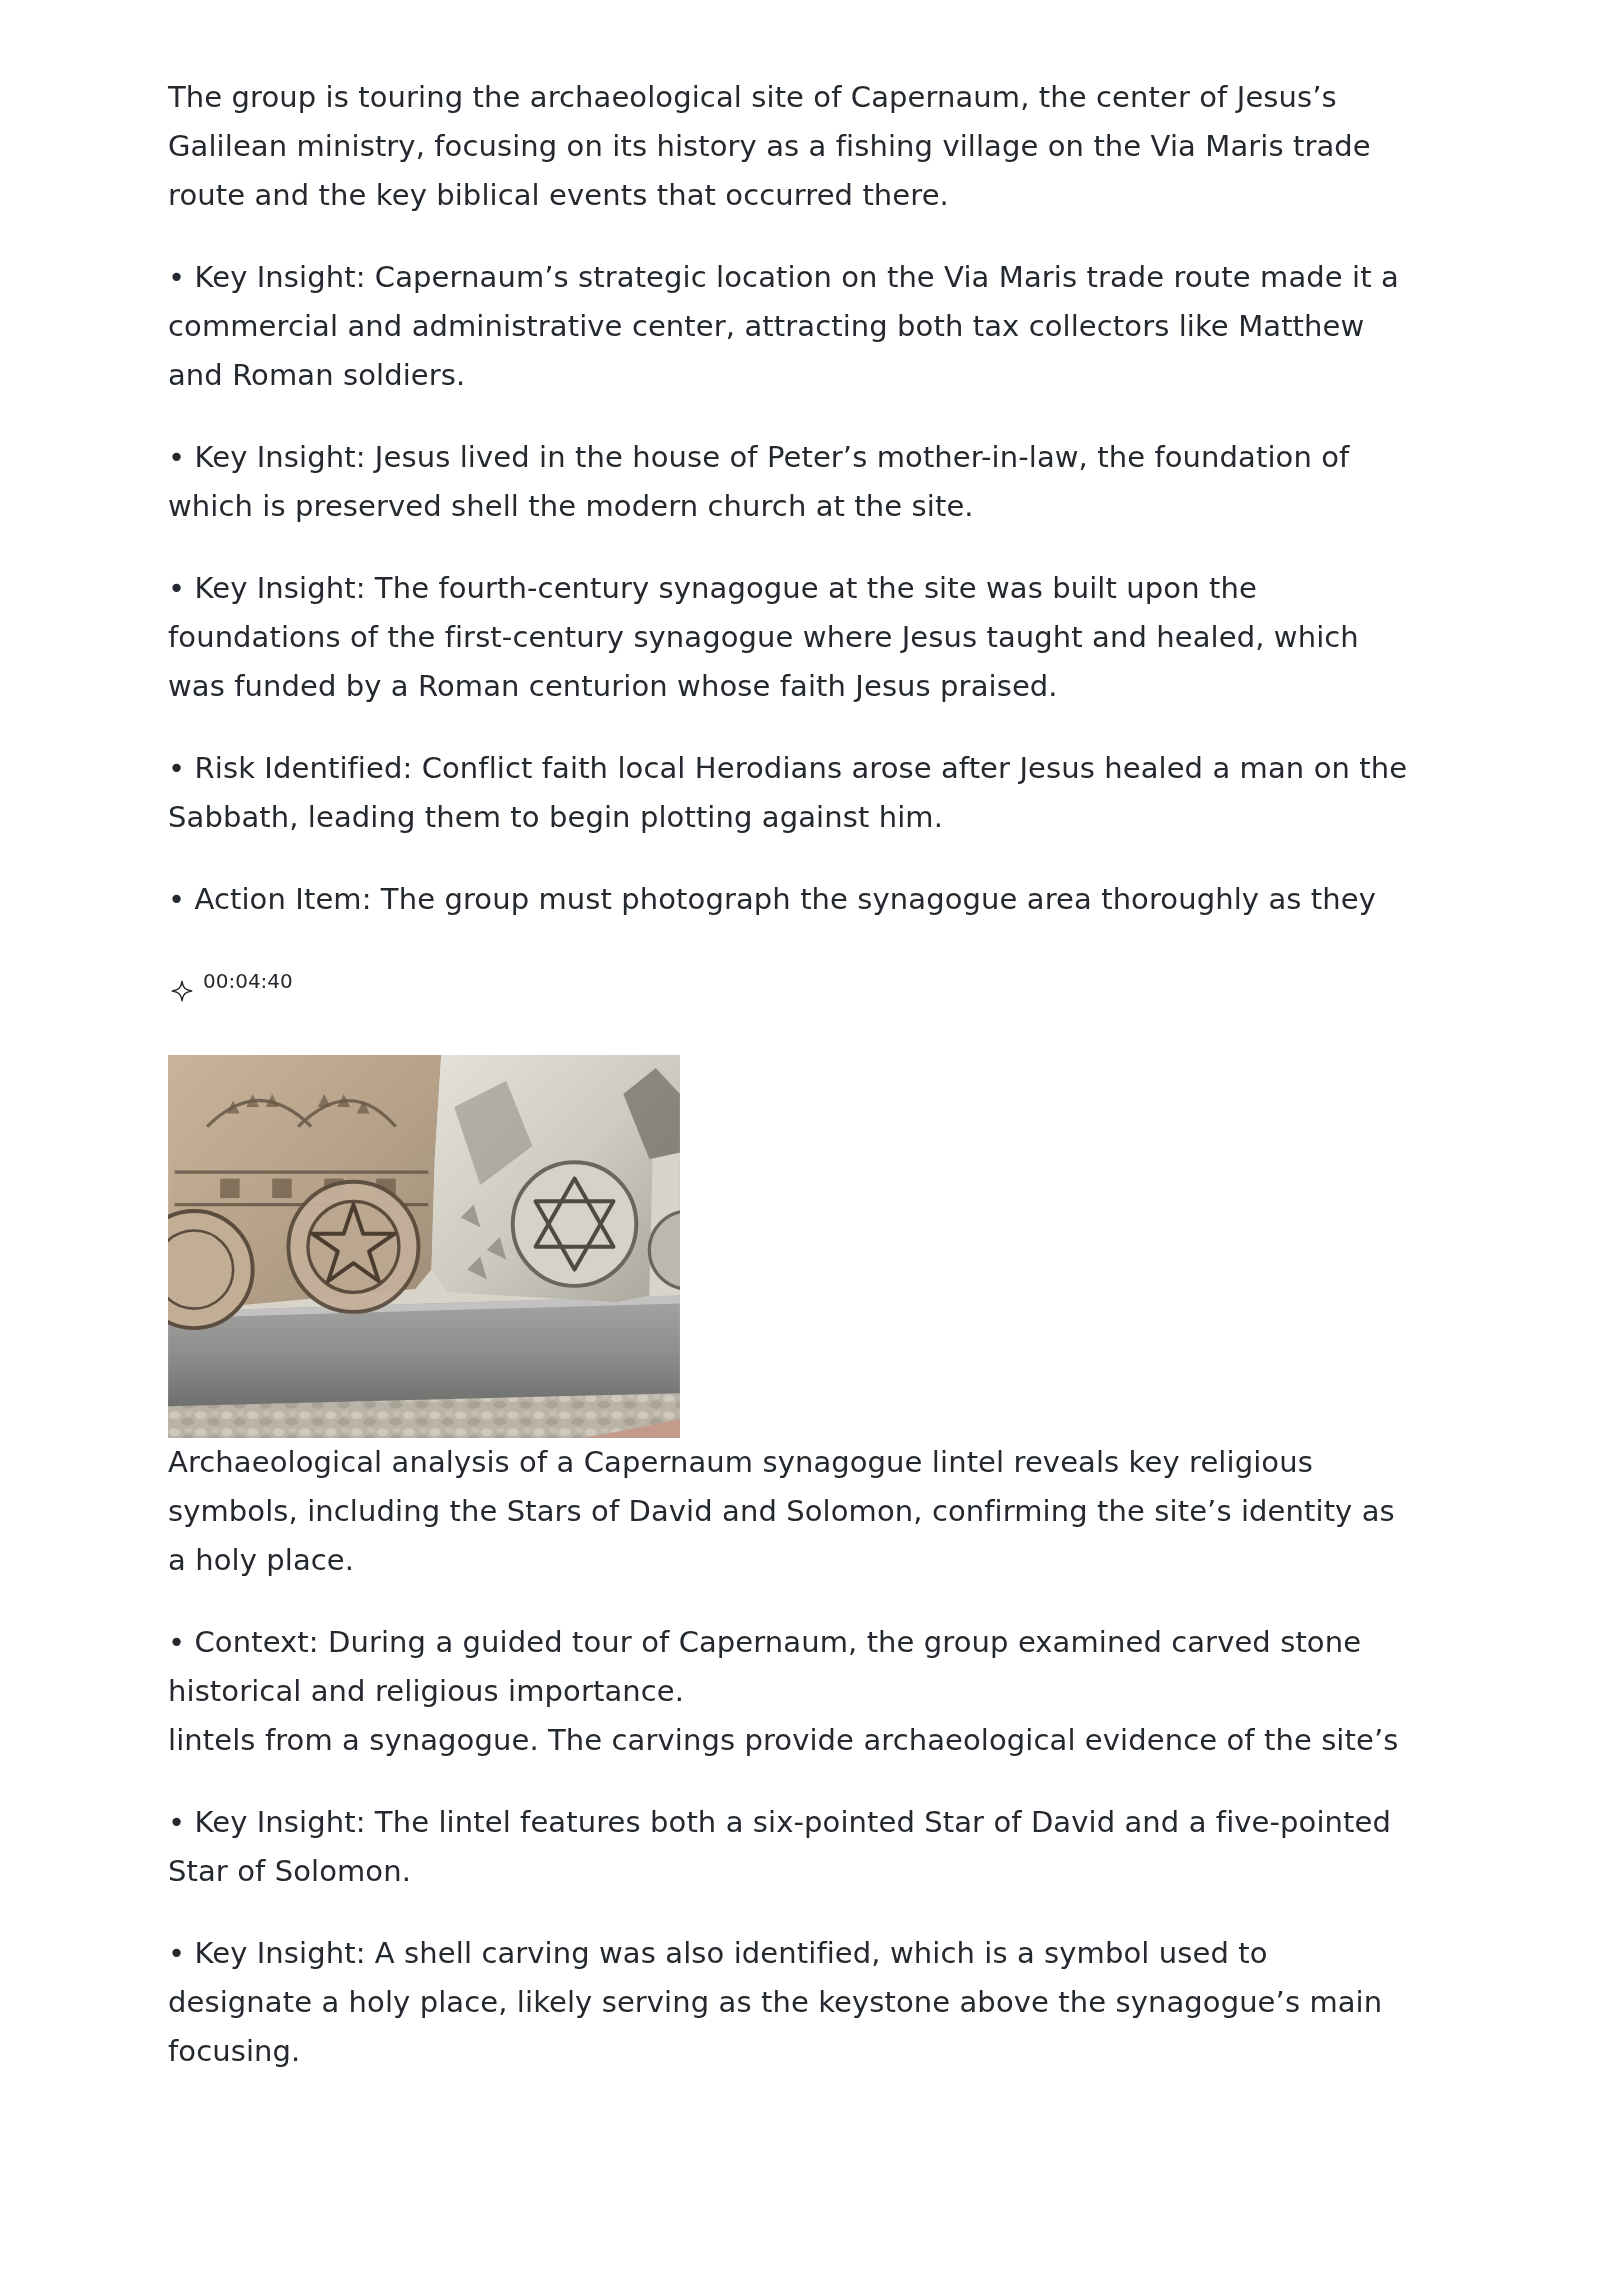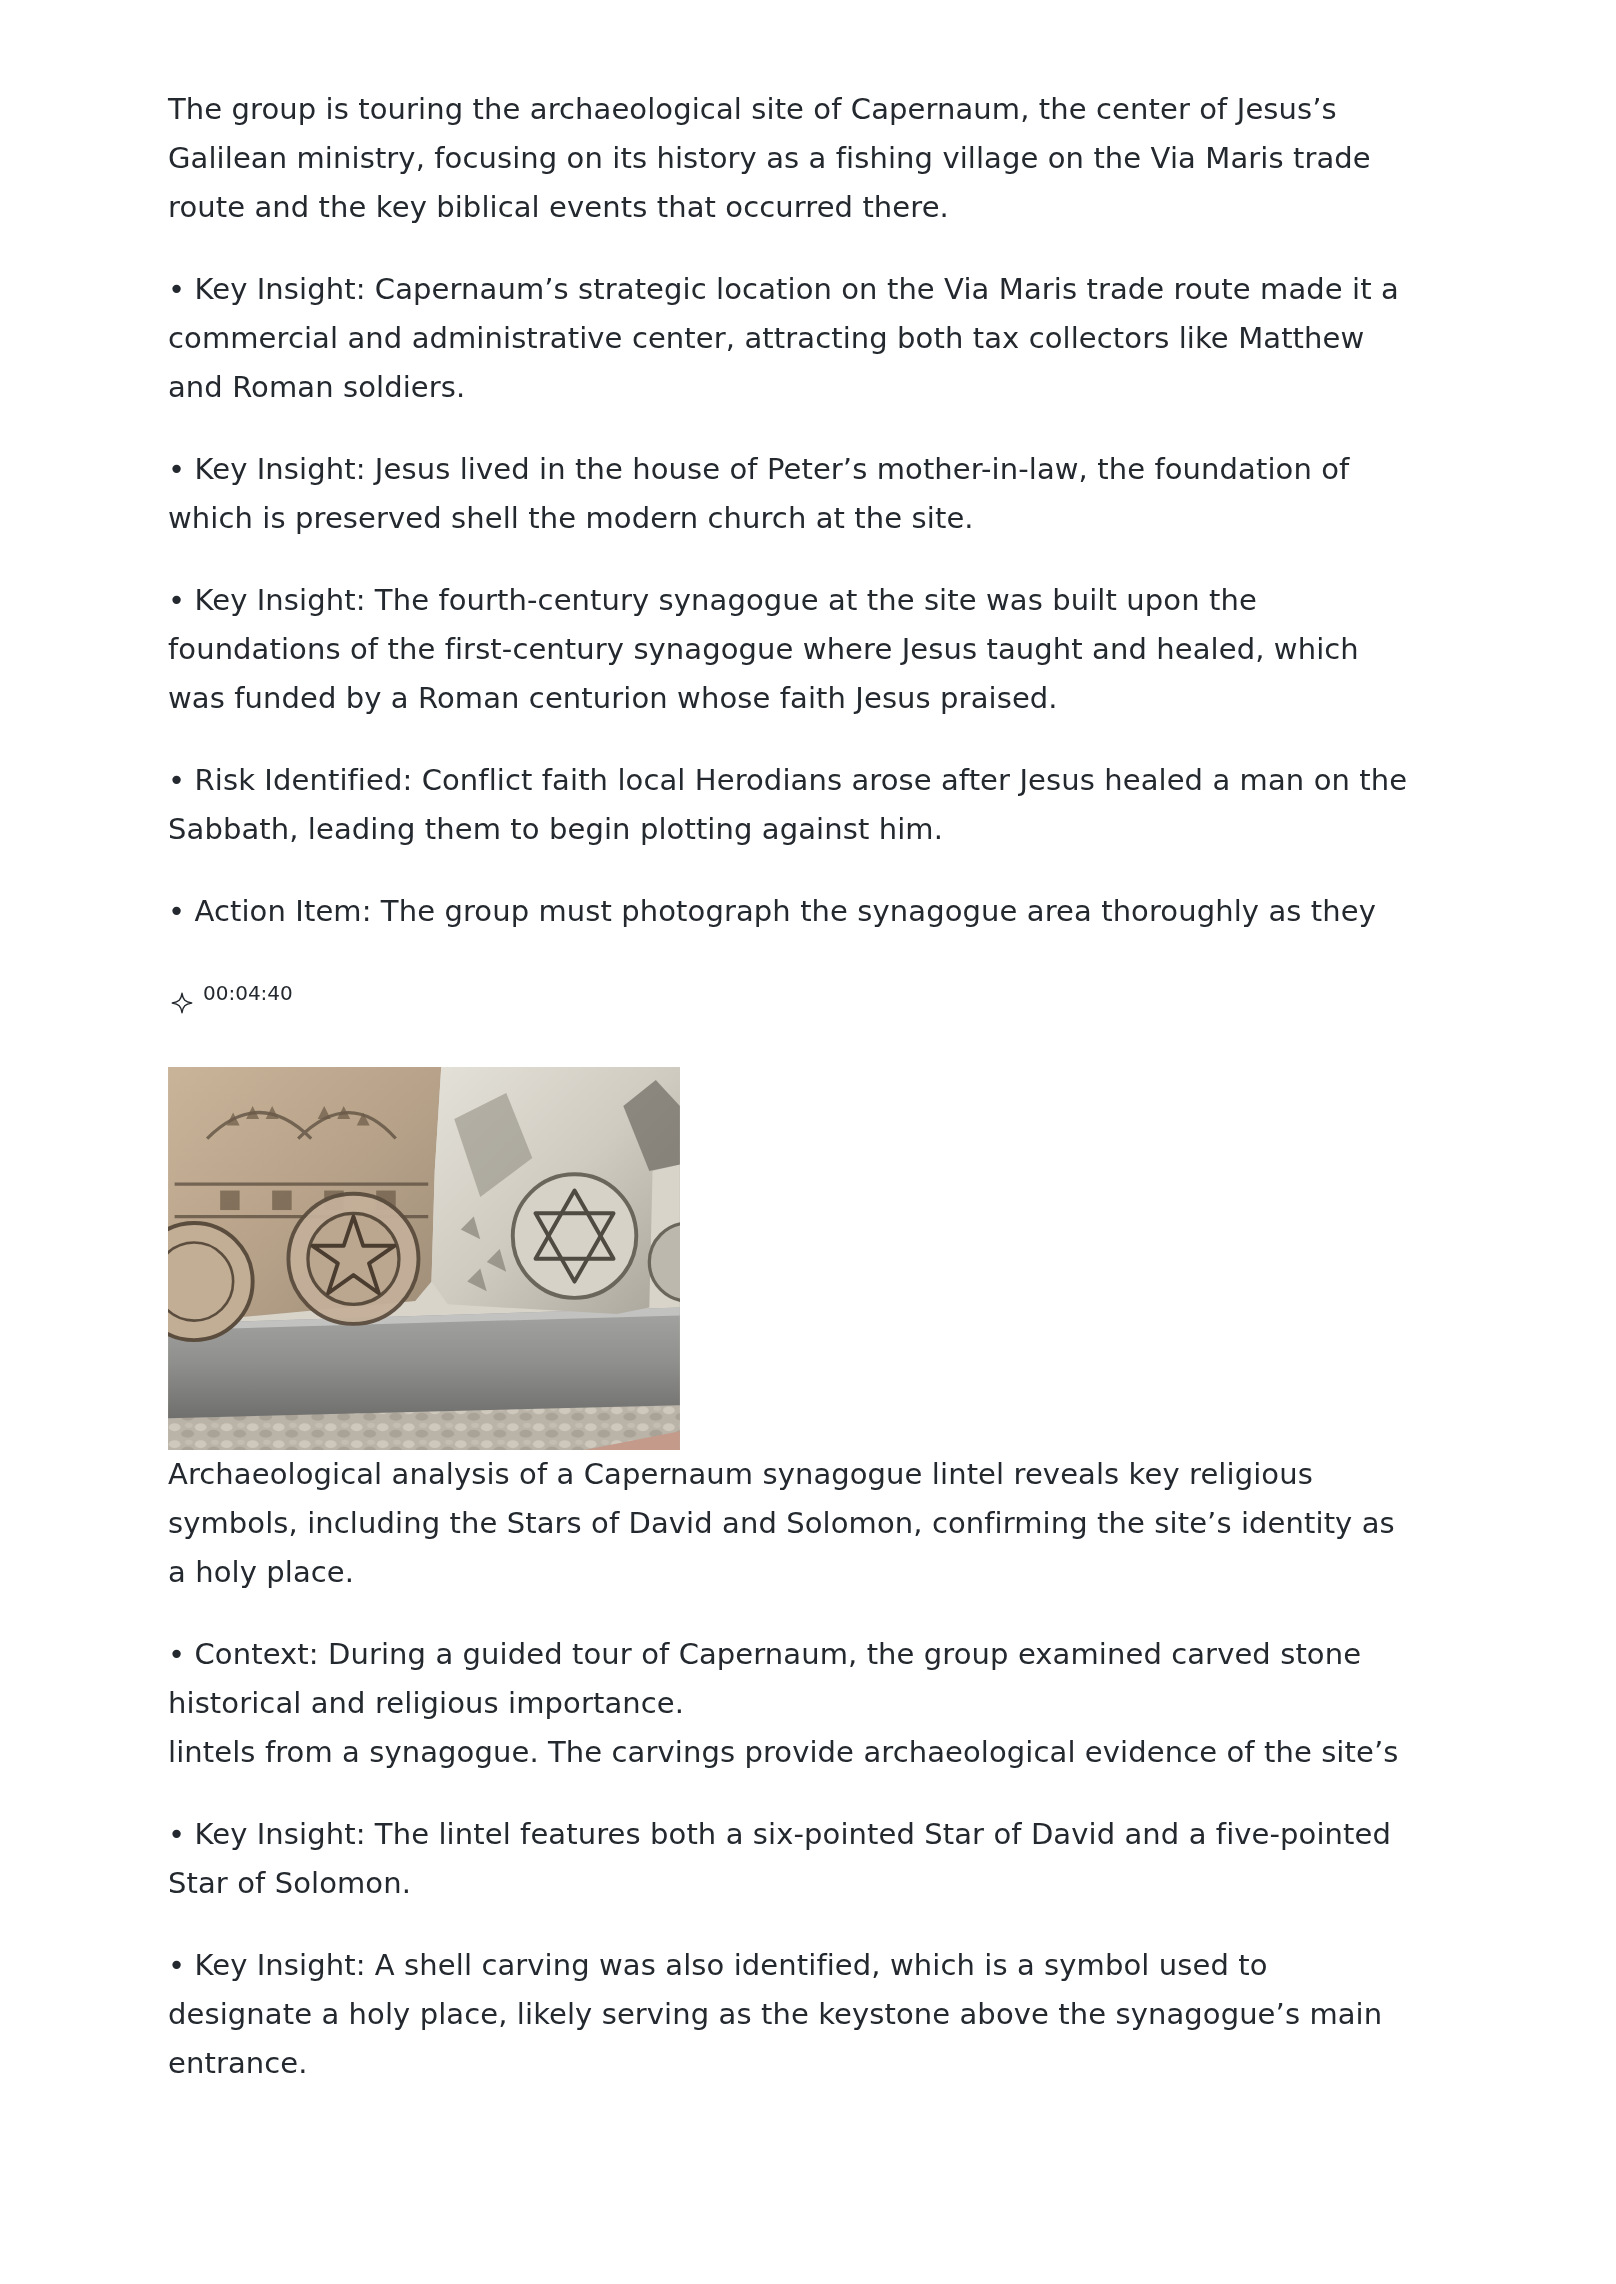--- a/index.html
+++ b/index.html
@@ -15,21 +15,21 @@
       font-family: "DejaVu Sans", sans-serif;
       color: #24292f;
     }
     .page {
       position: absolute;
       left: 168px;
       top: 73px;
       width: 1296px;
     }
     .para {
-      margin: 12px 0 33px 0;
+      margin: 0 0 33px 0;
       font-size: 29px;
       line-height: 49px;
       letter-spacing: 0.1px;
     }
     .line {
       display: block;
       white-space: nowrap;
     }
     .timestamp {
       margin: 0 0 49px 0;
@@ -200,17 +200,17 @@
   </p>
 
   <p class="para">
     <span class="line">• Key Insight: The lintel features both a six-pointed Star of David and a five-pointed</span>
     <span class="line">Star of Solomon.</span>
   </p>
 
   <p class="para">
     <span class="line">• Key Insight: A shell carving was also identified, which is a symbol used to</span>
     <span class="line">designate a holy place, likely serving as the keystone above the synagogue’s main</span>
-    <span class="line">entrance.</span>
+    <span class="line">focusing.</span>
   </p>
 
 </div>
 
 
 </body></html>

